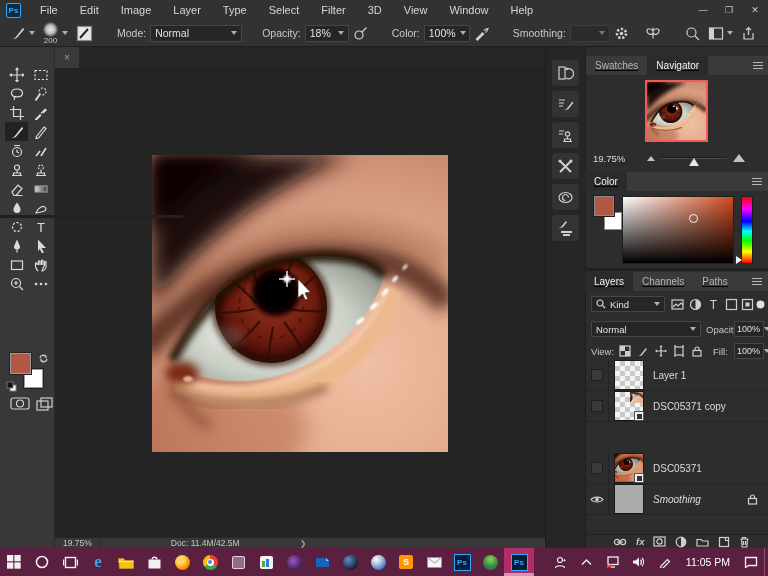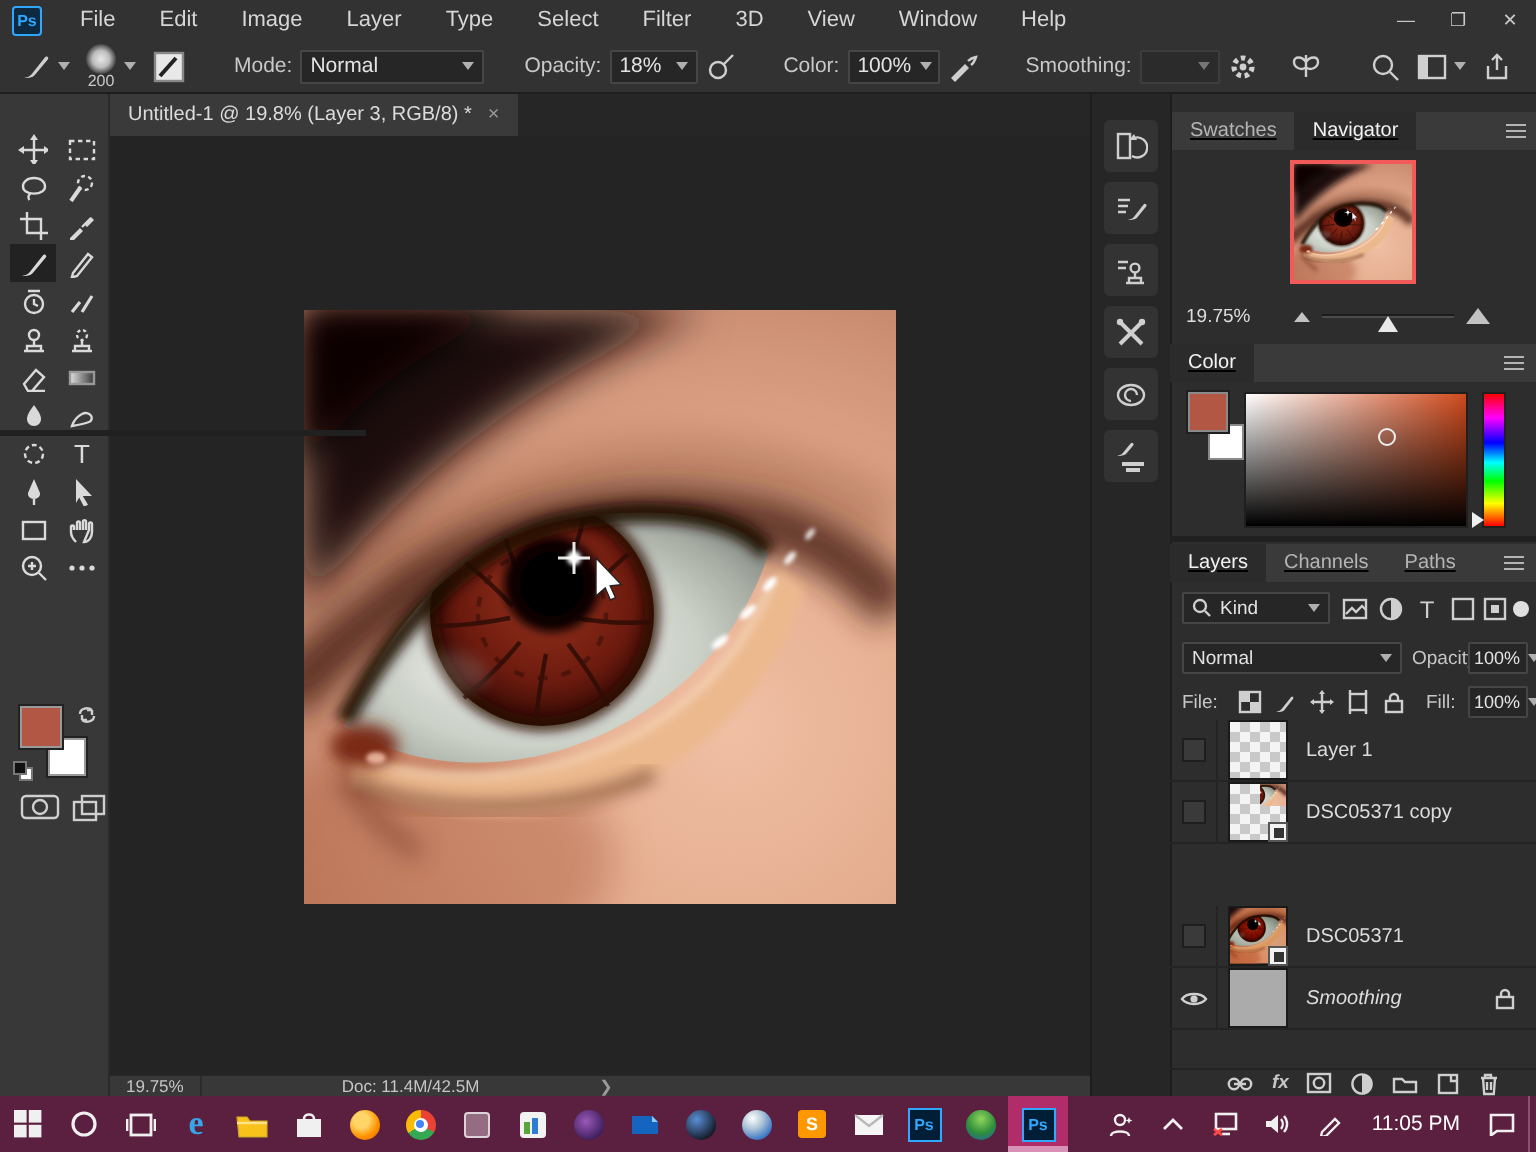--- a/index.html
+++ b/index.html
@@ -469,21 +469,20 @@
         <svg class="ic" width="18" height="14">
           <rect x="1" y="4" width="11" height="9"></rect>
           <rect x="5" y="1" width="11" height="9"></rect>
         </svg>
       </div>
   </div>
 
   <div id="editor">
     <div id="tabbar">
       <div id="doc-tab">
-        <span class="title">Untitled-1 @ 19.8% (Layer 3, RGB/8) *</span>
         <span class="close">×</span>
       </div>
     </div>
     <div id="canvas-area">
       <div id="artboard">
         <svg viewBox="0 0 296 297" width="296" height="297">
             <use href="#eyeart"></use>
           </svg>
       </div>
     </div>
@@ -637,21 +636,21 @@
   <div class="ddl abs" style="left:591px; top:321px; width:110px; height:16px">
     <span style="font-size:9.5px">Normal</span>
     <span class="chev" style="margin-left:auto"></span>
   </div>
   <span class="lab9 abs" style="left:706px; top:324px">Opacity:</span>
   <div class="ddl abs" style="left:734px; top:321px; width:30px; height:16px; padding:0 2px">
     <span style="font-size:9px">100%</span>
     <span class="chev" style="margin-left:auto"></span>
   </div>
 
-  <span class="lab9 abs" style="left:591px; top:346px">File:</span>
+  <span class="lab9 abs" style="left:591px; top:346px">View:</span>
   <div class="filter-ic" style="left:617px; top:343px">
       <svg class="ic" width="12" height="12">
         <rect x="1" y="1" width="10" height="10"></rect>
         <path class="f" d="M1 1h5v5H1zM6 6h5v5H6z"></path>
       </svg>
     </div>
   <div class="filter-ic" style="left:635px; top:343px">
       <svg class="ic" width="12" height="12">
         <path class="f" d="M1 11c1.8-.4 2.4-.9 3-1.7l4.5-5.7c.6-.8 1.6.1 1 .9L5 10.2C4.3 10.8 3 11 1 11z"></path>
       </svg>

